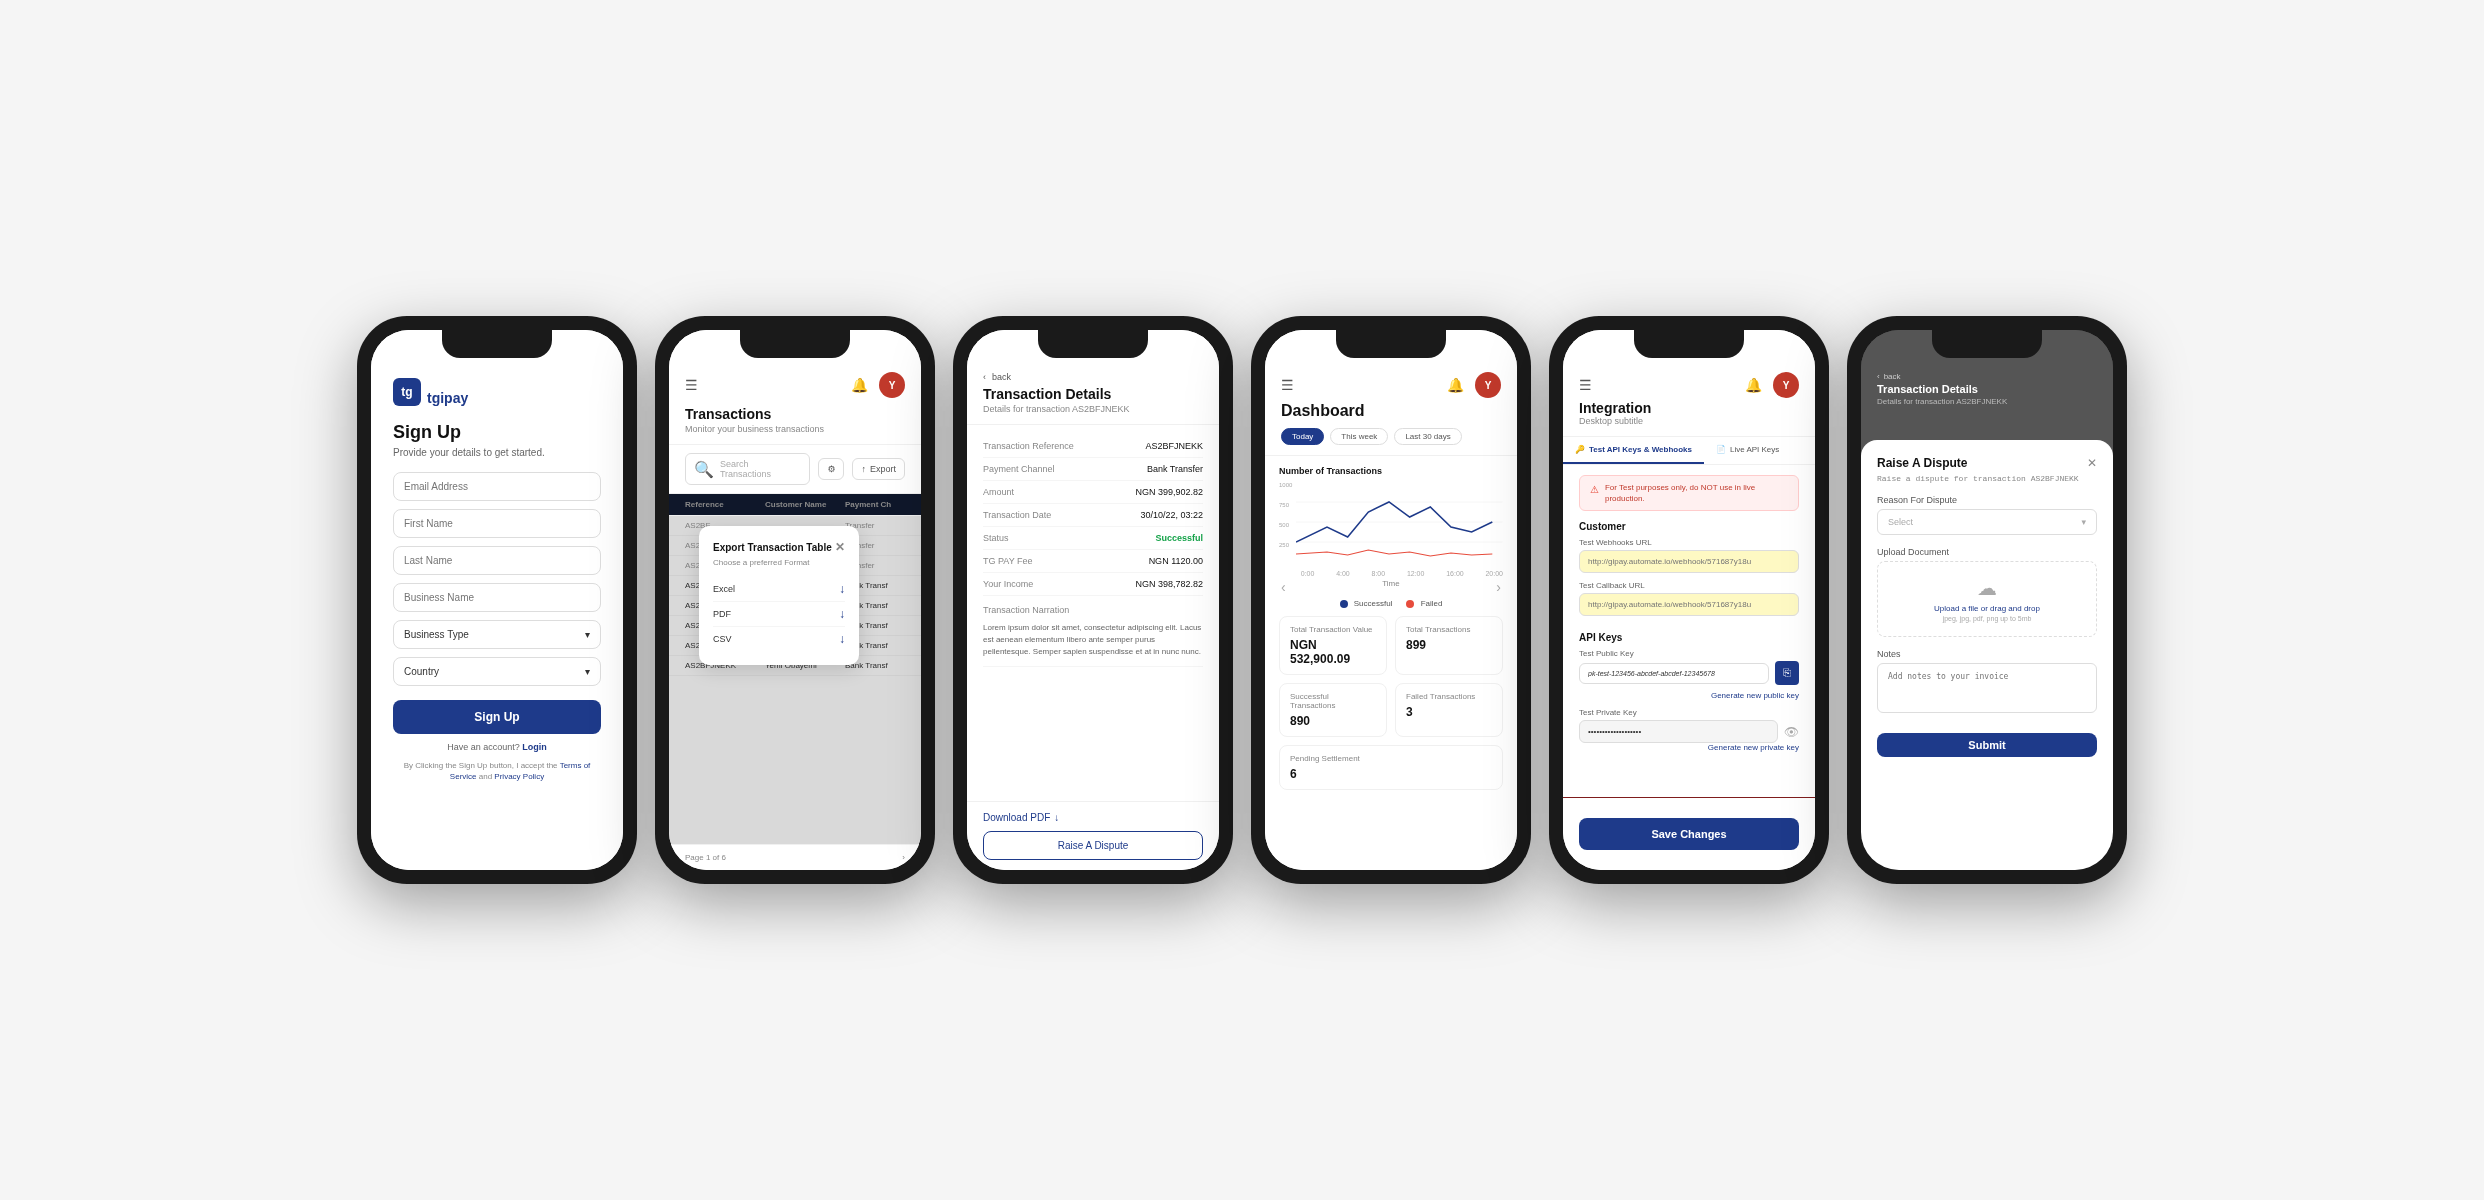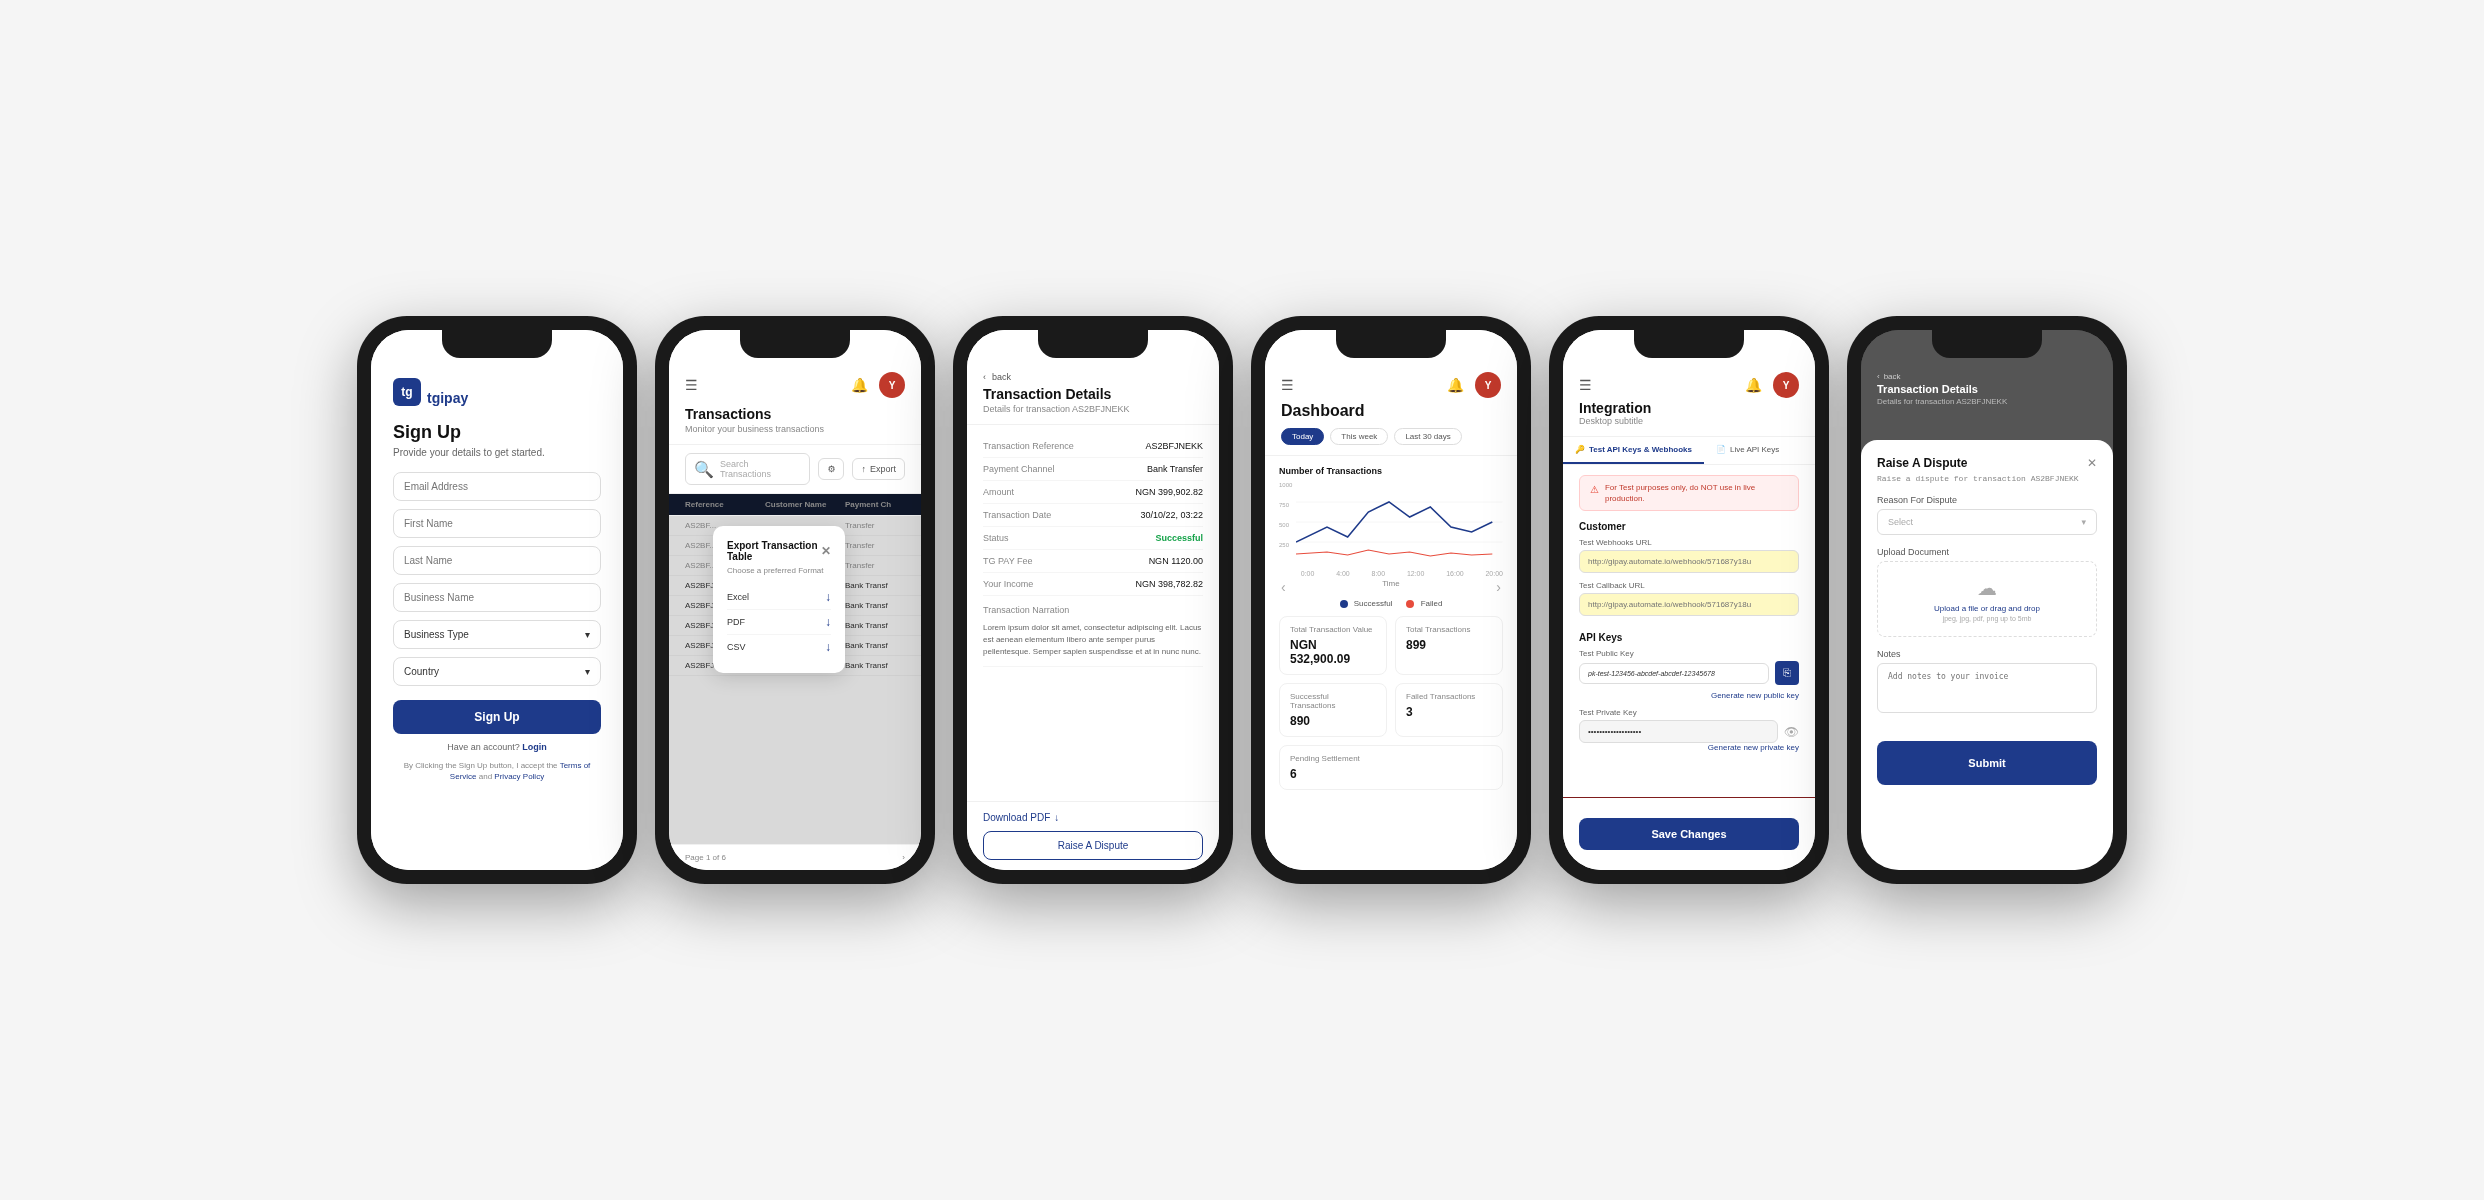--- a/index.html
+++ b/index.html
@@ -232,26 +232,26 @@
 
     
     .export-overlay {
       position: absolute;
       top: 0; left: 0; right: 0; bottom: 0;
       background: rgba(0,0,0,0.15);
       z-index: 5;
     }
     .export-modal {
       position: absolute;
-      top: 10px; left: 44px;
+      top: 10px; left: 30px;
       background: #fff;
       border-radius: 10px;
       padding: 14px;
       box-shadow: 0 4px 20px rgba(0,0,0,0.15);
-      width: 132px;
+      width: 160px;
       z-index: 6;
     }
     .export-modal-title {
       font-size: 10px; font-weight: 700; color: #111;
       margin-bottom: 4px;
       display: flex; justify-content: space-between; align-items: center;
     }
     .export-modal-sub { font-size: 8px; color: #888; margin-bottom: 10px; }
     .export-option {
       display: flex; align-items: center; justify-content: space-between;
@@ -583,25 +583,25 @@
       min-height: 50px;
       resize: none;
       background: #fff;
     }
     .dispute-submit-btn {
       width: 100%;
       background: #1e3a8a;
       color: #fff;
       border: none;
       border-radius: 8px;
-      padding: 16px;
+      padding: 6px;
       font-size: 11px;
       font-weight: 600;
       cursor: pointer;
-      margin-top: 24px;
+      margin-top: 16px;
     }
   </style>
 </head>
 <body>
 
 <div class="scene">
 
   <div class="phone phone1">
     <div class="phone-inner">
       <div class="phone-notch"></div>

